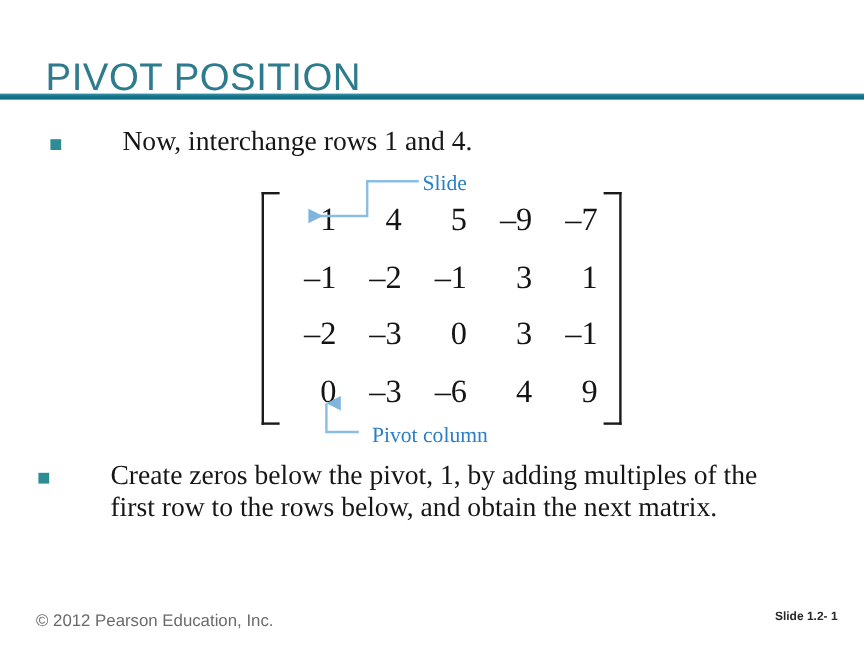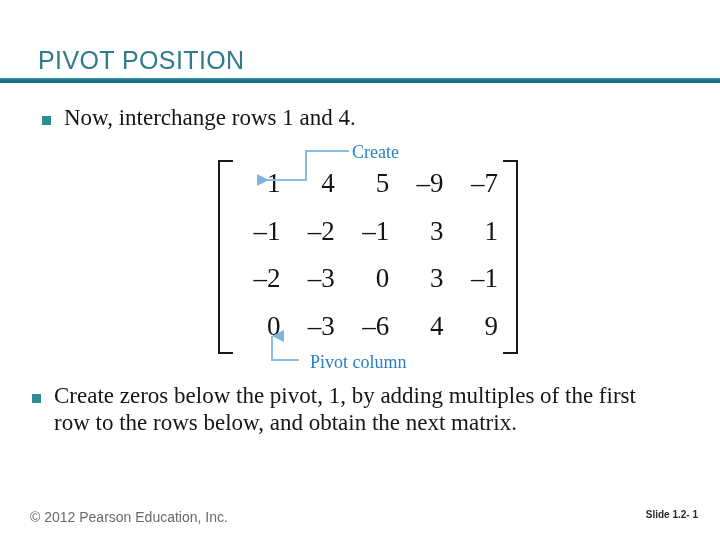--- a/index.html
+++ b/index.html
@@ -15,21 +15,21 @@
     font-family: "Liberation Serif", serif;
     color: #1a1a1a;
   }
 
   
   .slide-title {
     position: absolute;
     left: 38px;
     top: 46px;
     font-family: "Liberation Sans", sans-serif;
-    font-size: 25px;
+    font-size: 32px;
     letter-spacing: 0.4px;
     color: #2d7b8c;
     white-space: nowrap;
   }
   .title-rule {
     position: absolute;
     left: 0;
     top: 78px;
     width: 720px;
     height: 5px;
@@ -48,20 +48,21 @@
     background: #2d8c94;
     margin-top: 11px;
     margin-right: 13px;
     flex: 0 0 auto;
   }
   .bullet-text {
     font-family: "Liberation Serif", serif;
     font-size: 23px;
     line-height: 1.17;
     color: #161616;
+    margin-left: 38px;
   }
 
   #bullet-1 { left: 42px; top: 105px; }
   #bullet-2 { left: 32px; top: 383px; width: 640px; }
 
   
   .matrix-wrap {
     position: absolute;
     left: 218px;
     top: 160px;
@@ -198,21 +199,21 @@
 
   <g>
     <path d="M349,151 L306,151 L306,180 L259,180" fill="none" stroke="#8bbde2" stroke-width="2" marker-end="url(#arrow-left)"></path>
   </g>
 
   <g>
     <path d="M299,360 L272,360 L272,336" fill="none" stroke="#8bbde2" stroke-width="2" marker-end="url(#arrow-up)"></path>
   </g>
 </svg>
 
-<div class="annot-label" id="pivot-label">Create</div>
+<div class="annot-label" id="pivot-label">Slide</div>
 <div class="annot-label" id="pivot-column-label">Pivot column</div>
 
 <div class="bullet-row" id="bullet-2">
   <span class="bullet-marker"></span>
   <span class="bullet-text">Create zeros below the pivot, 1, by adding multiples of the first row to the rows below, and obtain the next matrix.</span>
 </div>
 
 <div class="footer-left">© 2012 Pearson Education, Inc.</div>
 <div class="footer-right">Slide 1.2- 1</div>
 

